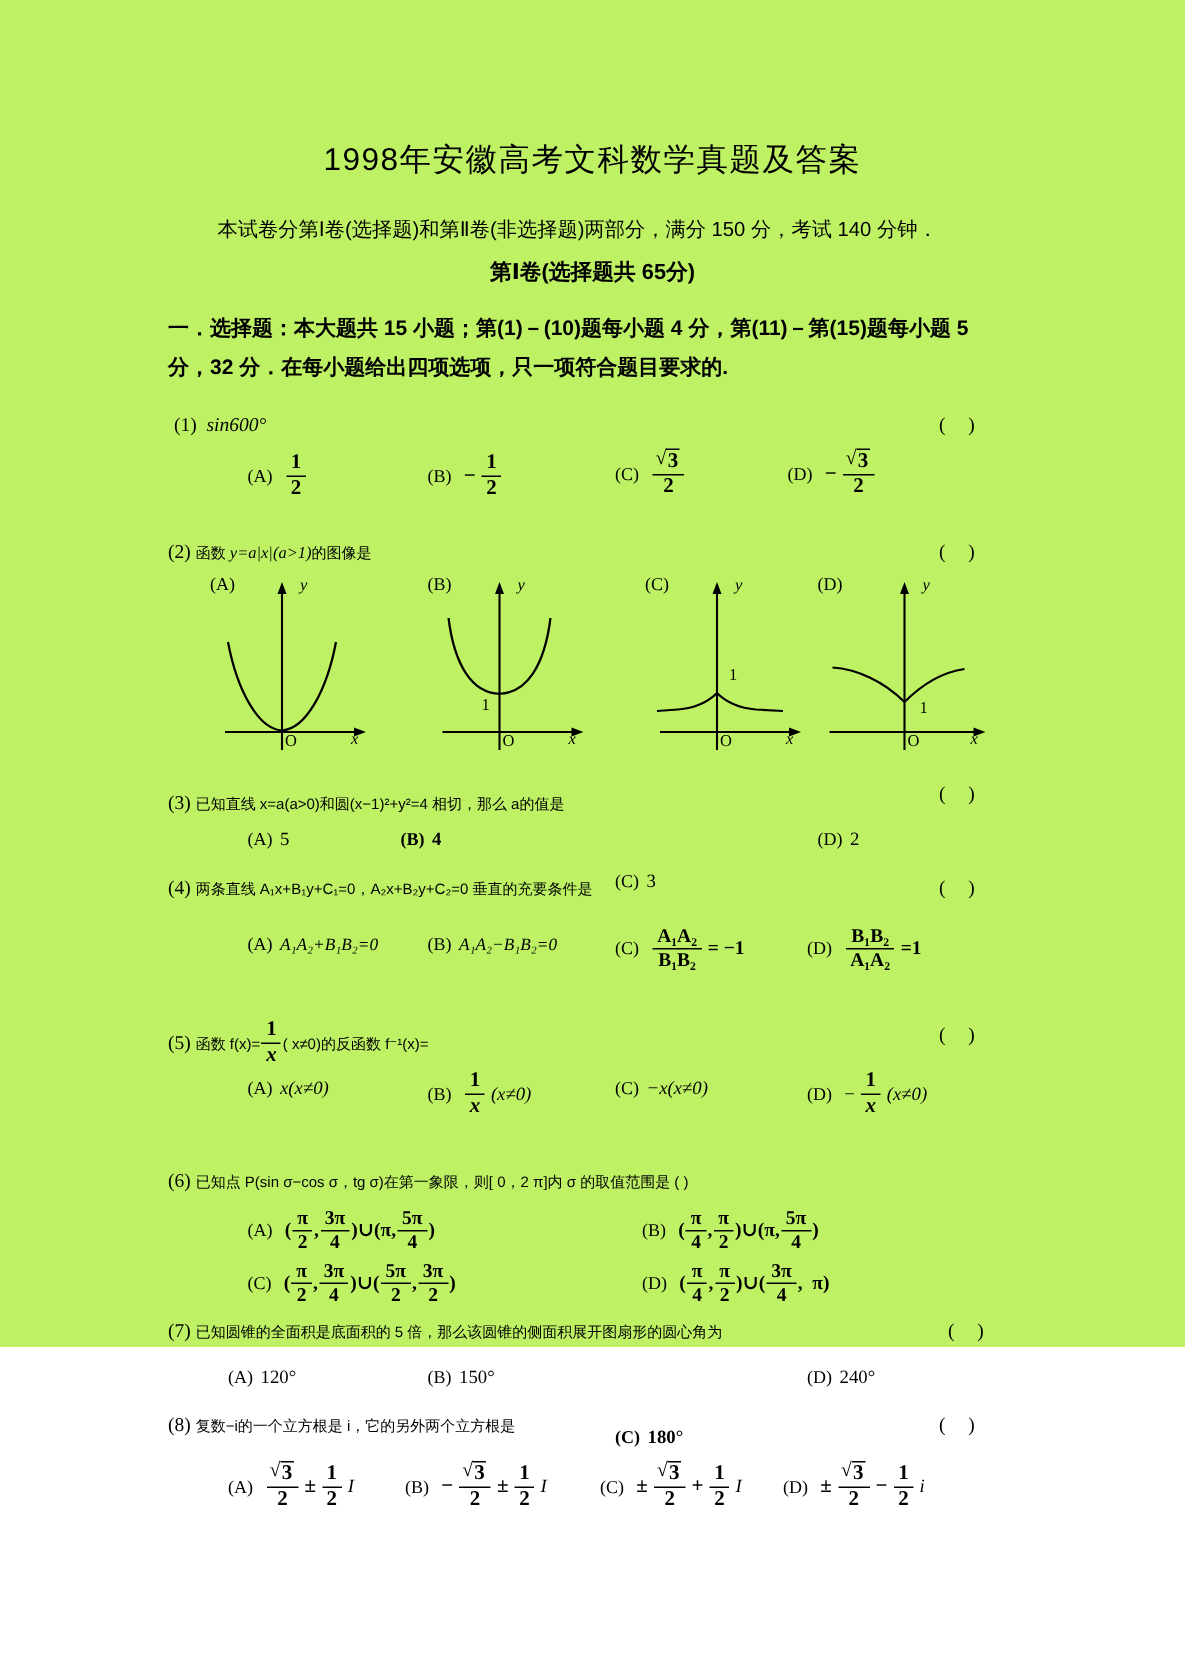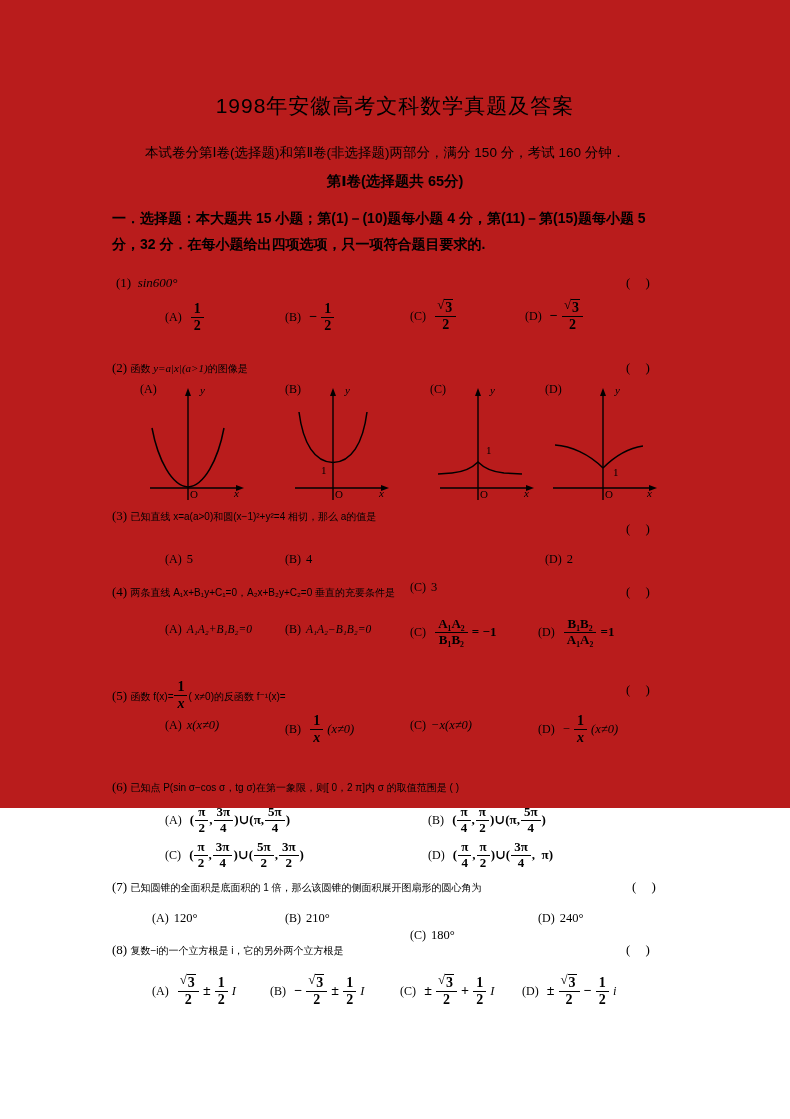--- a/index.html
+++ b/index.html
@@ -4,21 +4,21 @@
 <style>
   * { box-sizing: border-box; }
   html, body { margin: 0; padding: 0; background: #ffffff; }
   body {
     width: 790px; height: 1119px;
     font-family: "Liberation Serif", "DejaVu Serif", serif;
     color: #000000;
     position: relative;
     overflow: hidden;
   }
-  .page { position: absolute; left: 0; top: 0; width: 790px; height: 808px; background:#b91c1c; }
+  .page { position: absolute; left: 0; top: 0; width: 790px; height: 898px; background:#bef264; }
 
   
   .doc-title {
     position: absolute; left: 0; top: 92px; width: 790px;
     text-align: center;
     font-size: 21px; letter-spacing: 1px;
     font-family: "Liberation Sans", "DejaVu Sans", sans-serif;
     font-weight: 400;
   }
   .intro {
@@ -70,21 +70,21 @@
   .axtext { font-family: "Liberation Serif", serif; font-style: italic; font-size: 11px; }
   .axtext2 { font-family: "Liberation Serif", serif; font-size: 11px; }
 </style>
 </head>
 <body>
 
 <div class="page">
 
   <div class="doc-title">1998年安徽高考文科数学真题及答案</div>
 
-  <div class="intro">本试卷分第Ⅰ卷(选择题)和第Ⅱ卷(非选择题)两部分，满分 150 分，考试 160 分钟．</div>
+  <div class="intro">本试卷分第Ⅰ卷(选择题)和第Ⅱ卷(非选择题)两部分，满分 150 分，考试 140 分钟．</div>
 
   <div class="section-title">第Ⅰ卷(选择题共 65分)</div>
 
   <div class="instr">
     <span class="l2">一．选择题：本大题共 15 小题；第(1)－(10)题每小题 4 分，第(11)－第(15)题每小题 5</span>
     <span class="l2">分，32 分．在每小题给出四项选项，只一项符合题目要求的.</span>
   </div>
 
   <div class="qstem" style="top:275px;">
     <span class="qnum">(1)</span>&nbsp;
@@ -170,28 +170,28 @@
       <polygon points="112,106 104,103 104,109" fill="#000"></polygon>
       <path class="cv" d="M10,63 C26,64 44,72 58,86"></path>
       <path class="cv" d="M58,86 C70,74 84,66 98,64"></path>
     </svg>
     <span class="axtext" style="position:absolute; left:70px; top:2px;">y</span>
     <span class="axtext" style="position:absolute; left:102px; top:105px;">x</span>
     <span class="axtext2" style="position:absolute; left:60px; top:106px;">O</span>
     <span class="axtext2" style="position:absolute; left:68px; top:84px;">1</span>
   </div>
 
-  <div class="qstem" style="top:508px; left:112px;">
+  <div class="qstem" style="top:527px; left:112px;">
     <span class="qnum">(3)</span>&nbsp;<span class="cn">已知直线 x=a(a&gt;0)和圆(x−1)²+y²=4 相切，那么 a的值是</span>
   </div>
   <div class="paren" style="left:626px; top:521px;">(     )</div>
   <div class="opt" style="left:165px; top:552px;">
     <span class="ol">(A)</span><span>5</span>
   </div>
-  <div class="opt" style="left:285px; top:552px;">
+  <div class="opt" style="left:267px; top:552px;font-weight:bold;">
     <span class="ol">(B)</span><span>4</span>
   </div>
   <div class="opt" style="left:410px; top:580px;">
     <span class="ol">(C)</span><span>3</span>
   </div>
   <div class="opt" style="left:545px; top:552px;">
     <span class="ol">(D)</span><span>2</span>
   </div>
 
   <div class="qstem" style="top:584px; left:112px;">
@@ -255,30 +255,30 @@
     <span class="ol">(C)</span>
     <span class="fb2">(</span><span class="frac fb2"><span class="n">π</span><span class="d">2</span></span><span class="fb2">,</span><span class="frac fb2"><span class="n">3π</span><span class="d">4</span></span><span class="fb2">)∪(</span><span class="frac fb2"><span class="n">5π</span><span class="d">2</span></span><span class="fb2">,</span><span class="frac fb2"><span class="n">3π</span><span class="d">2</span></span><span class="fb2">)</span>
   </div>
 
   <div class="opt" style="left:428px; top:841px;">
     <span class="ol">(D)</span>
     <span class="fb2">(</span><span class="frac fb2"><span class="n">π</span><span class="d">4</span></span><span class="fb2">,</span><span class="frac fb2"><span class="n">π</span><span class="d">2</span></span><span class="fb2">)∪(</span><span class="frac fb2"><span class="n">3π</span><span class="d">4</span></span><span class="fb2">,&nbsp;&nbsp;</span><span class="fb2">π</span><span class="fb2">)</span>
   </div>
 
   <div class="qstem" style="top:879px; left:112px;">
-    <span class="qnum">(7)</span>&nbsp;<span class="cn">已知圆锥的全面积是底面积的 1 倍，那么该圆锥的侧面积展开图扇形的圆心角为</span>
+    <span class="qnum">(7)</span>&nbsp;<span class="cn">已知圆锥的全面积是底面积的 5 倍，那么该圆锥的侧面积展开图扇形的圆心角为</span>
   </div>
   <div class="paren" style="left:632px; top:879px;">(     )</div>
   <div class="opt" style="left:152px; top:911px;text-align:center;">
     <span class="ol">(A)</span><span>120°</span>
   </div>
   <div class="opt" style="left:285px; top:911px;">
-    <span class="ol">(B)</span><span>210°</span>
-  </div>
-  <div class="opt" style="left:410px; top:928px;">
+    <span class="ol">(B)</span><span>150°</span>
+  </div>
+  <div class="opt" style="left:410px; top:951px;font-weight:bold;">
     <span class="ol">(C)</span><span>180°</span>
   </div>
   <div class="opt" style="left:538px; top:911px;">
     <span class="ol">(D)</span><span>240°</span>
   </div>
 
   <div class="qstem" style="top:942px; left:112px;">
     <span class="qnum">(8)</span>&nbsp;<span class="cn">复数−i的一个立方根是 i，它的另外两个立方根是</span>
   </div>
   <div class="paren" style="left:626px; top:942px;">(     )</div>

